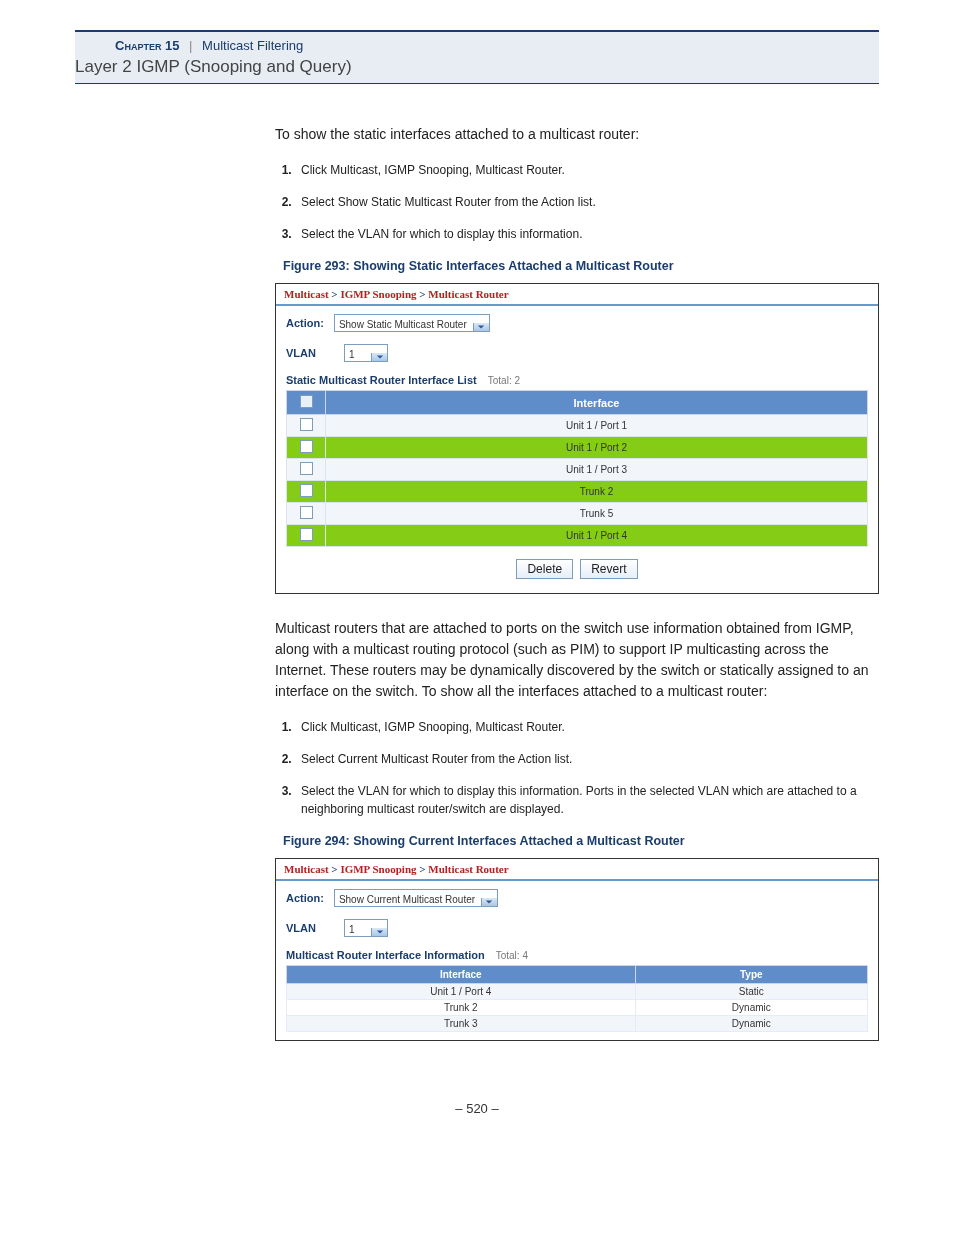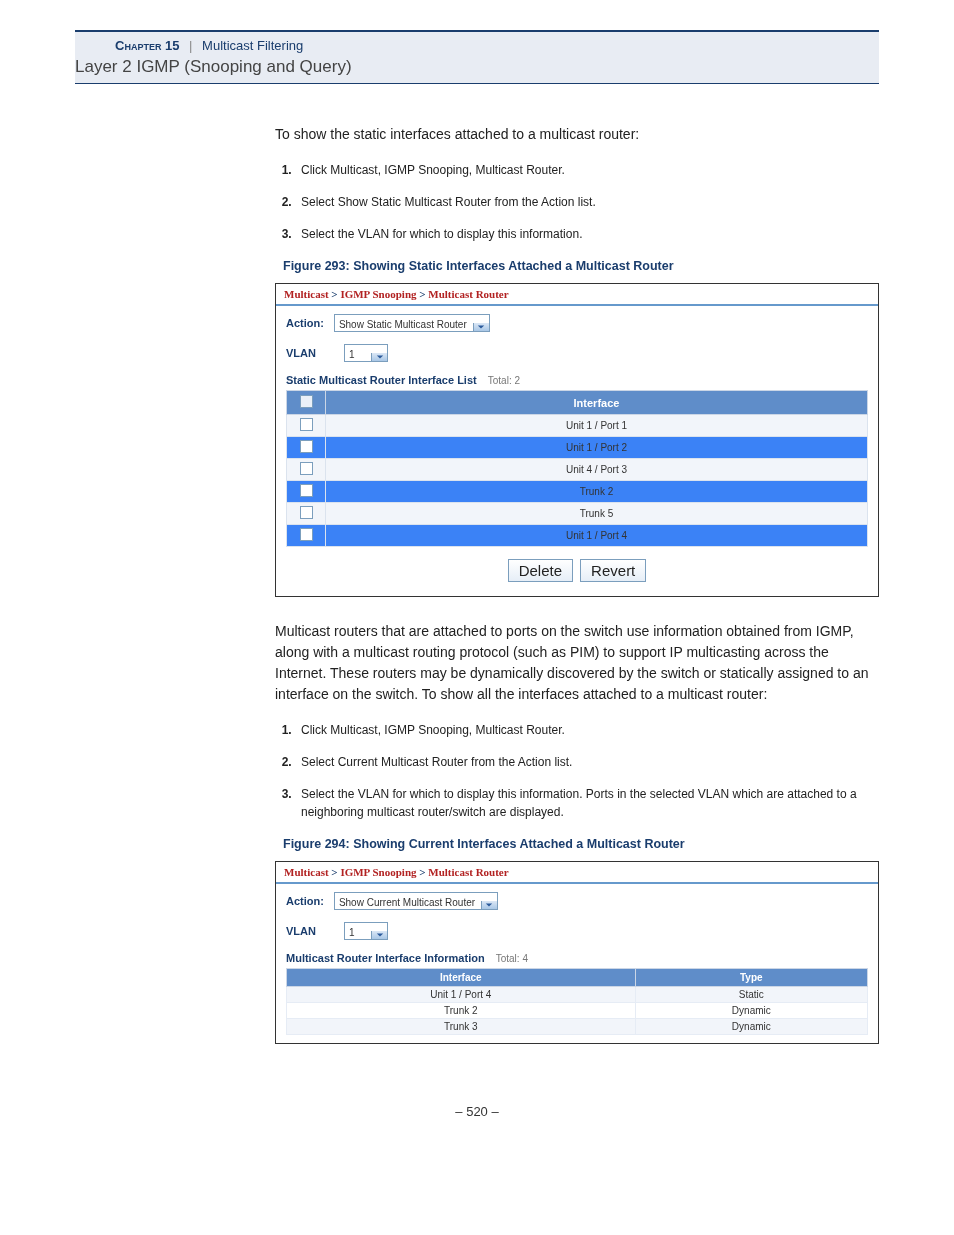--- a/index.html
+++ b/index.html
@@ -68,30 +68,30 @@
   }
   .dropdown .dd-btn svg { width:8px; height:8px; }
   .ss-listtitle { font-weight:bold; color:#1a3d6d; font-size:11px; }
   .ss-listtitle .total { font-weight:normal; color:#777; margin-left:8px; font-size:10px;}
 
   table.ss-table { width:100%; border-collapse:collapse; margin-top:4px; }
   table.ss-table th {
     background:#5f8dc9; color:#fff; font-weight:bold; font-size:11px; padding:4px 6px; border:1px solid #cbd6e6; text-align:center;
   }
   table.ss-table td {
-    font-size:10px; padding:3px 6px; border:1px solid #dbe3ee; text-align:center; background:#3b82f6;
+    font-size:10px; padding:3px 6px; border:1px solid #dbe3ee; text-align:center; background:#84cc16;
   }
   table.ss-table tr:nth-child(even) td { background:#f2f5fa; }
   .cb-cell { width:26px; }
   .ss-cb { width:11px; height:11px; border:1px solid #7b9ebd; background:#fff; display:inline-block;}
   .ss-cb.hd { background:#eaf0f8; }
   .ss-buttons { text-align:center; padding:12px 0 6px 0; }
   .ss-buttons .btn {
     display:inline-block; border:1px solid #7b9ebd; background:linear-gradient(#fff,#e6eef7);
-    font-size:15px; padding:2px 10px; margin:0 2px; color:#222; cursor:default;
+    font-size:12px; padding:2px 10px; margin:0 2px; color:#222; cursor:default;
   }
   table.ss-table2 { width:100%; border-collapse:collapse; margin-top:4px;}
   table.ss-table2 th {
     background:#5f8dc9; color:#fff; font-weight:bold; font-size:10px; padding:3px 6px; text-align:center; border:1px solid #cbd6e6;
   }
   table.ss-table2 td {
     font-size:10px; padding:2px 6px; text-align:center; border:1px solid #e6ecf5; background:#fff;
   }
   table.ss-table2 tr:nth-child(even) td { background:#f2f5fa; }
   .pagenum { text-align:center; font-size:13px; color:#333; margin-top:60px; }
@@ -164,21 +164,21 @@
           <tr>
                 <td class="cb-cell"><span class="ss-cb"></span></td>
                 <td>Unit 1 / Port 1</td>
               </tr>
           <tr>
                 <td class="cb-cell"><span class="ss-cb"></span></td>
                 <td>Unit 1 / Port 2</td>
               </tr>
           <tr>
                 <td class="cb-cell"><span class="ss-cb"></span></td>
-                <td>Unit 4 / Port 3</td>
+                <td>Unit 1 / Port 3</td>
               </tr>
           <tr>
                 <td class="cb-cell"><span class="ss-cb"></span></td>
                 <td>Trunk 2</td>
               </tr>
           <tr>
                 <td class="cb-cell"><span class="ss-cb"></span></td>
                 <td>Trunk 5</td>
               </tr>
           <tr>

